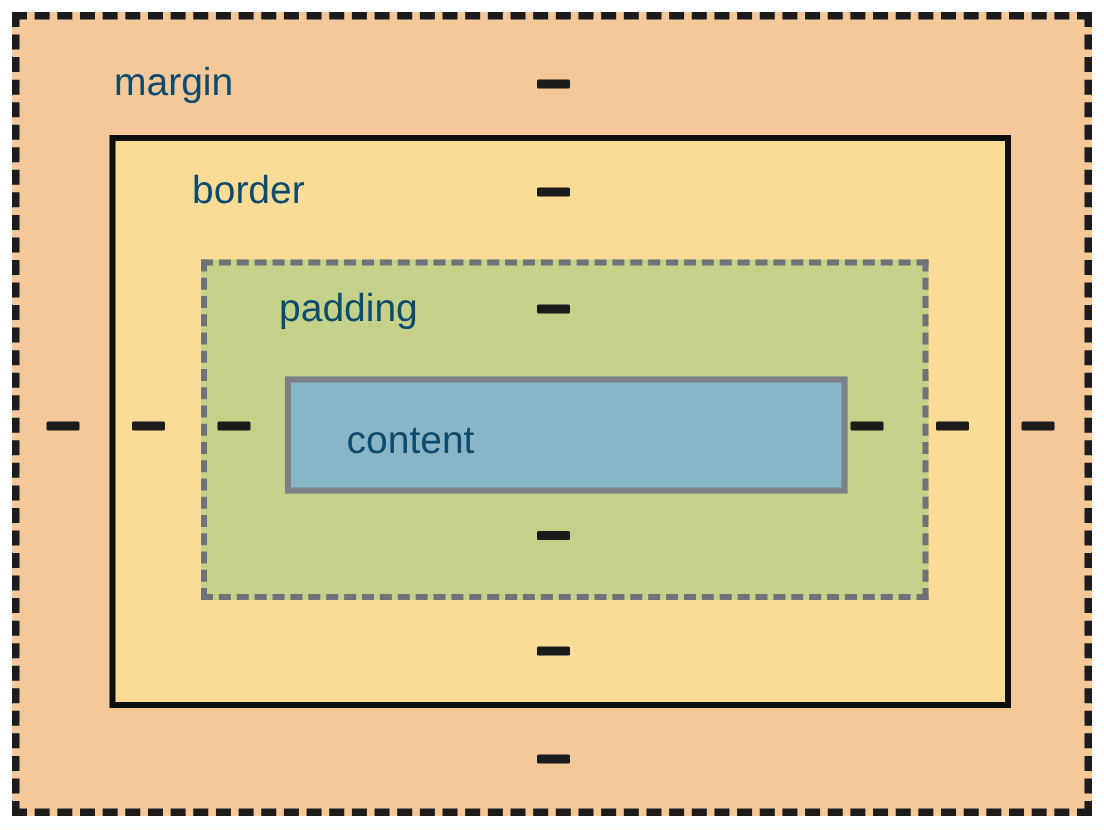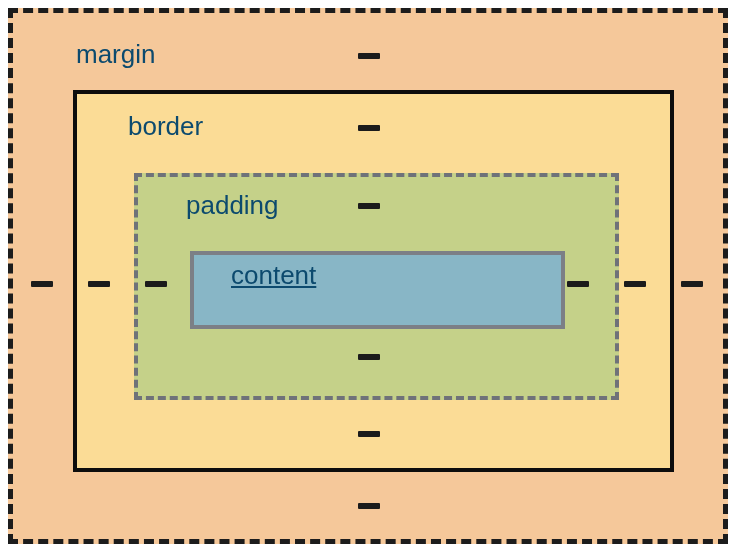--- a/index.html
+++ b/index.html
@@ -67,21 +67,21 @@
     color: #0c4a6e;
     font-size: 26px;
     line-height: 1;
     white-space: nowrap;
     font-family: "Liberation Sans", sans-serif;
     margin-left: 20px;
   }
   .label-margin  { left: 56px;  top: 41px;  }
   .label-border  { left: 108px; top: 113px; }
   .label-padding { left: 166px; top: 192px; text-align: center; }
-  .label-content { left: 211px; top: 262px; text-decoration: underline; }
+  .label-content { left: 211px; top: 280px; }
 
   
   .tick {
     position: absolute;
     width: 22px;
     height: 6px;
     background: #1b1b1b;
     border-radius: 1px;
   }
 

